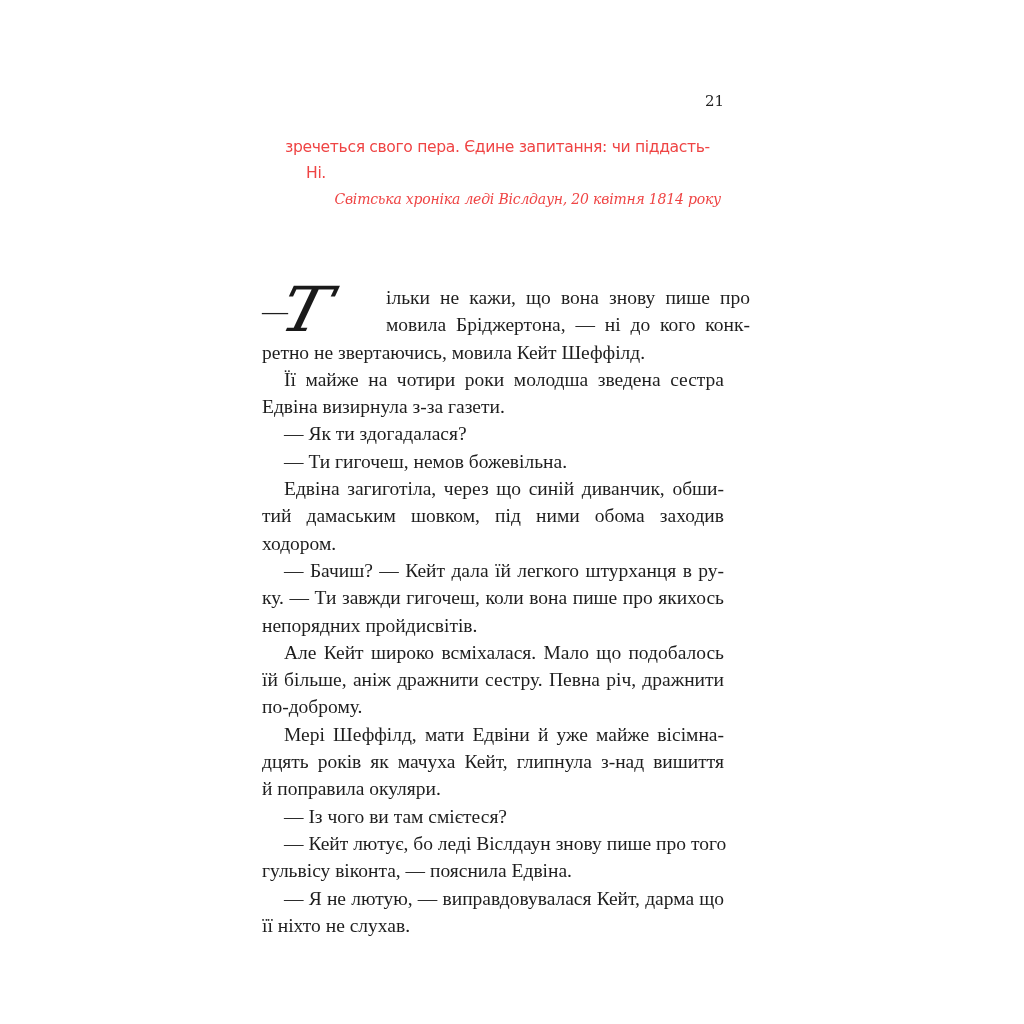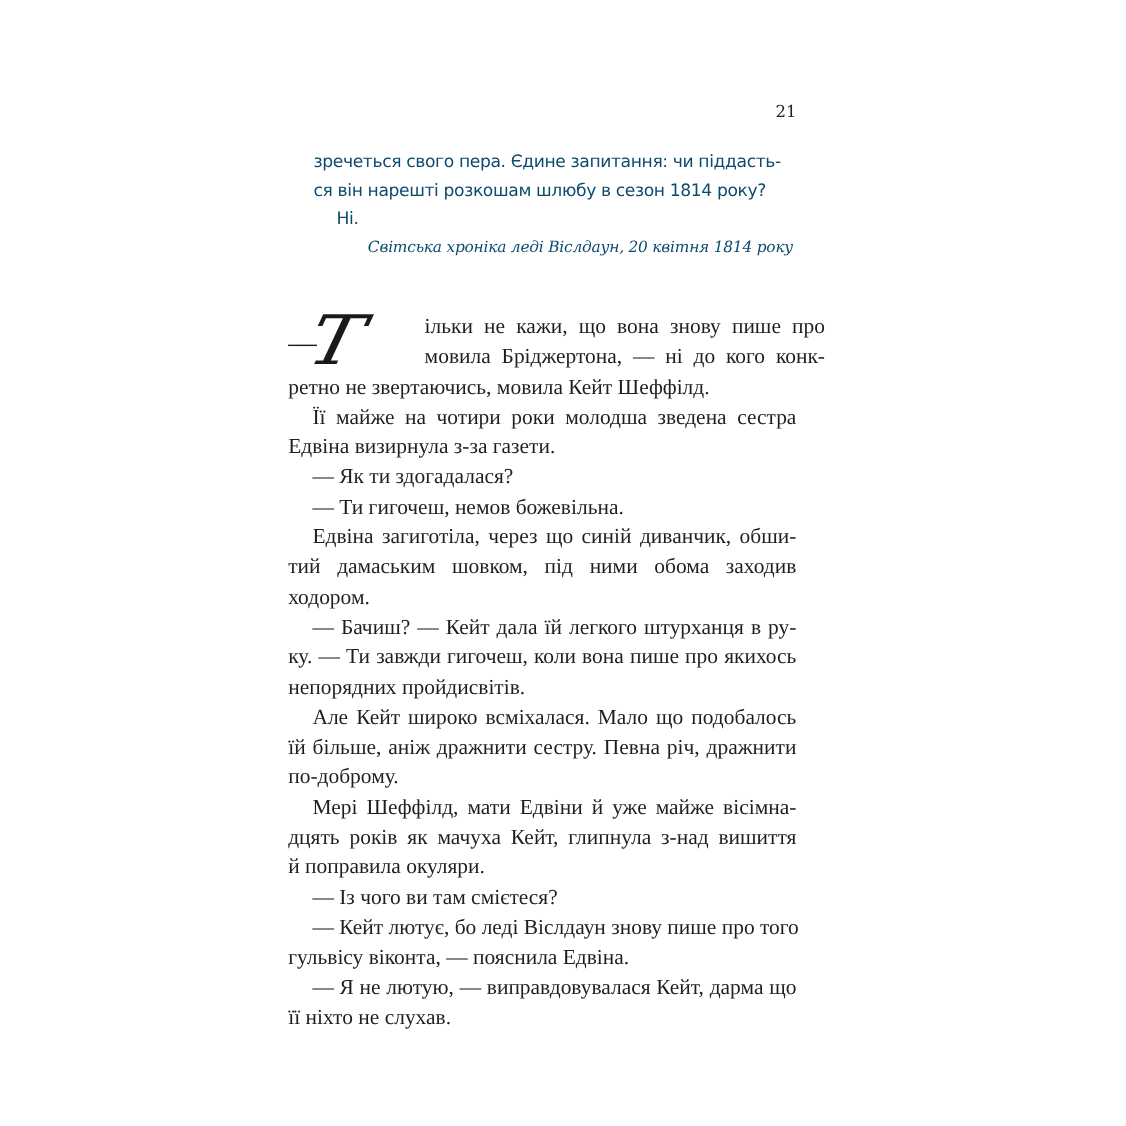--- a/index.html
+++ b/index.html
@@ -32,21 +32,21 @@
     font-size: 15px;
     color: #222;
   }
   .epigraph {
     position: absolute;
     left: 285px;
     top: 134px;
     width: 440px;
     font-family: "DejaVu Sans", sans-serif;
     font-size: 16px;
-    color: #0c4a6e;
+    color: #ef4444;
   }
   .epigraph .ep-line {
     height: 26px;
     line-height: 26px;
     white-space: nowrap;
     font-size: 15.6px;
     letter-spacing: -0.35px;
   }
   .epigraph .ep-indent {
     padding-left: 21px;
@@ -118,21 +118,20 @@
 </style>
 </head>
 <body>
 
 <div class="page">
 
   <div class="page-number">21</div>
 
   <div class="epigraph">
     <div class="ep-line">зречеться свого пера. Єдине запитання: чи піддасть-</div>
-    <div class="ep-line">ся він нарешті розкошам шлюбу в сезон 1814 року?</div>
     <div class="ep-line ep-indent">Ні.</div>
     <div class="ep-attribution">Світська хроніка леді Віслдаун, 20 квітня 1814 року</div>
   </div>
 
   <div class="body-text">
     <div class="dropcap-block">
       <span class="dropcap-dash">—</span>
       <span class="dropcap-letter">Т</span>
       <div class="dropcap-lines">
         <div class="line">ільки не кажи, що вона знову пише про</div>

